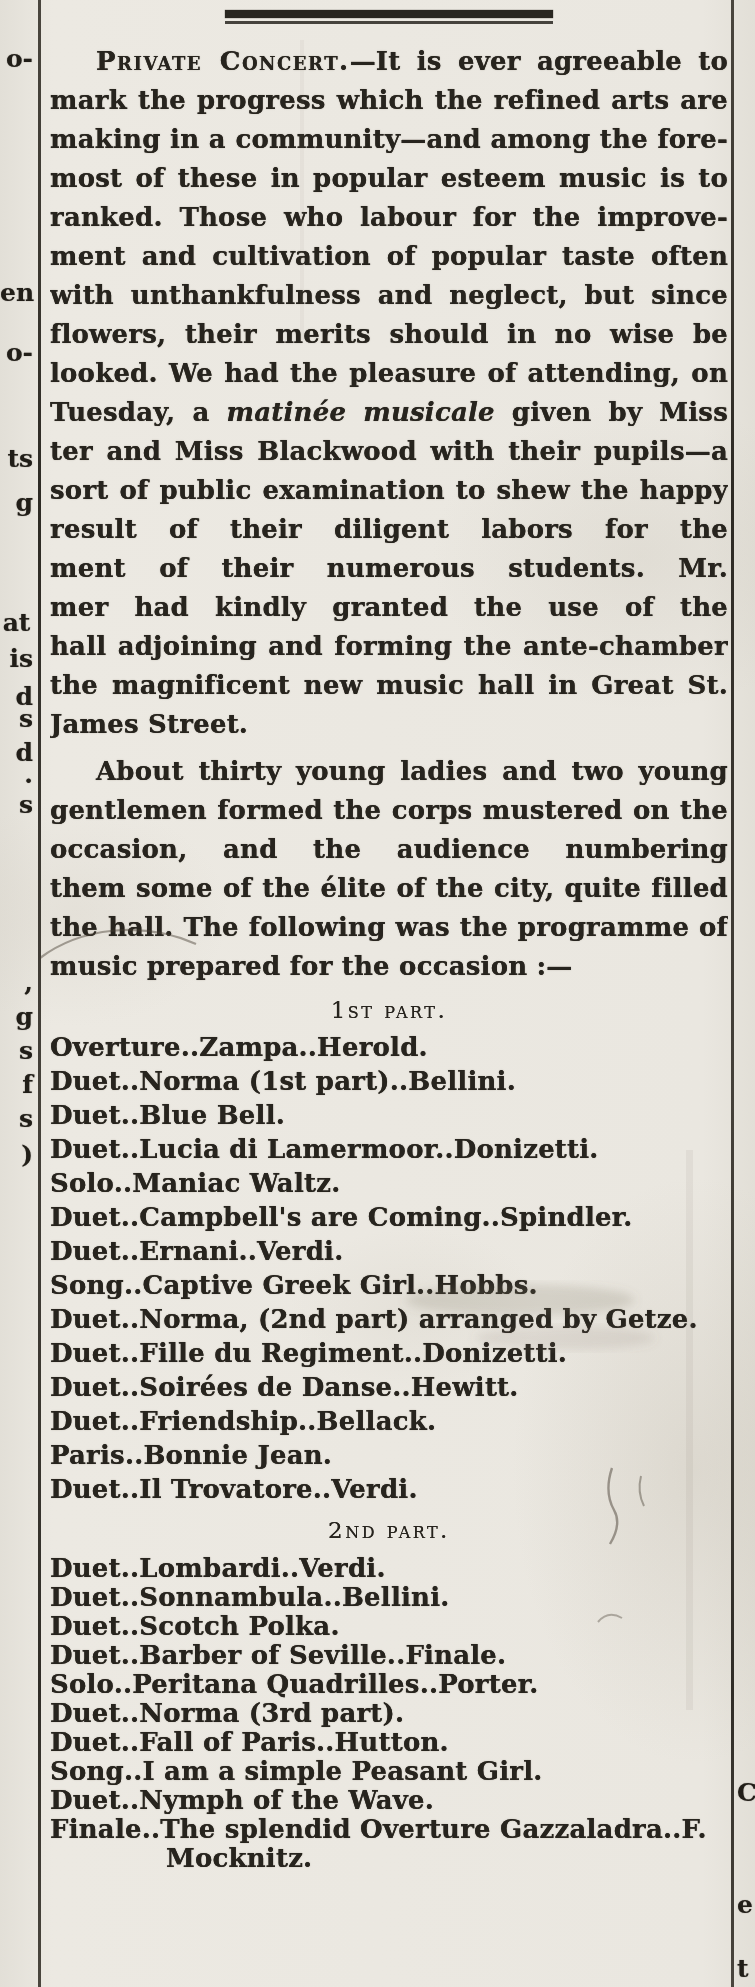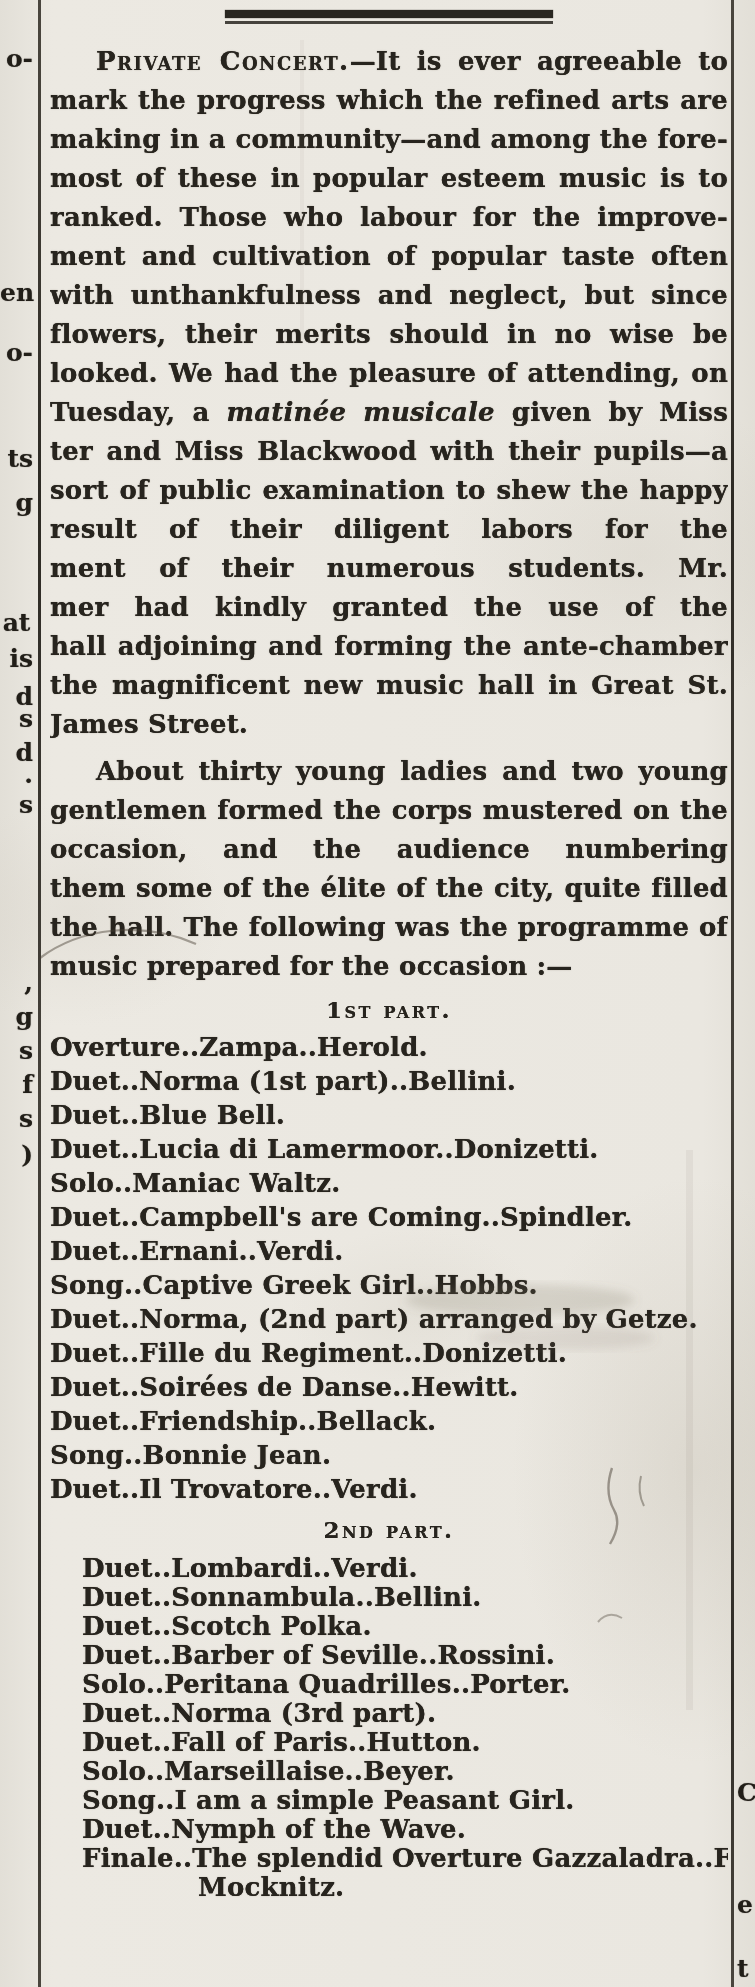--- a/index.html
+++ b/index.html
@@ -30,26 +30,26 @@
   .para{font-size:26px;line-height:39px;font-weight:700;letter-spacing:.2px;}
   .p1{margin-top:18px;}
   .p2{margin-top:8px;}
   .line{height:39px;overflow:hidden;text-align:justify;text-align-last:justify;
     text-shadow:0 0 .6px rgba(36,30,24,.85),0 0 1.6px rgba(70,60,46,.3);}
   .line.first{padding-left:46px;}
   .line.last{text-align-last:left;}
   .small-caps{font-variant:small-caps;letter-spacing:1.5px;}
   .ital{font-style:italic;}
   .part-heading{margin-top:8px;height:32px;line-height:32px;text-align:center;
-    font-size:23px;font-weight:700;font-variant:small-caps;letter-spacing:2.5px;
+    font-size:23px;font-weight:400;font-variant:small-caps;letter-spacing:2.5px;
     text-shadow:0 0 .6px rgba(36,30,24,.85);}
   .part-heading.h2{}
   .prog{font-size:26px;font-weight:700;letter-spacing:.2px;}
   .prog1{margin-top:4px;}
-  .prog2{margin-top:8px;margin-left:32px;}
+  .prog2{margin-top:8px;}
   .prog1 .prog-item{height:34px;line-height:34px;}
   .prog2 .prog-item{height:29px;line-height:29px;}
   .prog-item{overflow:hidden;white-space:nowrap;
     text-shadow:0 0 .6px rgba(36,30,24,.85),0 0 1.6px rgba(70,60,46,.3);}
   .prog-item.indent{padding-left:116px;}
   .artifacts{position:absolute;left:0;top:0;pointer-events:none;}
 </style>
 </head>
 <body>
 
@@ -125,34 +125,33 @@
         <div class="prog-item">Duet..Blue Bell.</div>
         <div class="prog-item">Duet..Lucia di Lamermoor..Donizetti.</div>
         <div class="prog-item">Solo..Maniac Waltz.</div>
         <div class="prog-item">Duet..Campbell's are Coming..Spindler.</div>
         <div class="prog-item">Duet..Ernani..Verdi.</div>
         <div class="prog-item">Song..Captive Greek Girl..Hobbs.</div>
         <div class="prog-item">Duet..Norma, (2nd part) arranged by Getze.</div>
         <div class="prog-item">Duet..Fille du Regiment..Donizetti.</div>
         <div class="prog-item">Duet..Soirées de Danse..Hewitt.</div>
         <div class="prog-item">Duet..Friendship..Bellack.</div>
-        <div class="prog-item">Song..Bonnie Jean.</div>
+        <div class="prog-item">Paris..Bonnie Jean.</div>
         <div class="prog-item">Duet..Il Trovatore..Verdi.</div>
       </div>
 
     <div class="part-heading h2">2nd part.</div>
     <div class="prog prog2" id="prog2">
         <div class="prog-item">Duet..Lombardi..Verdi.</div>
         <div class="prog-item">Duet..Sonnambula..Bellini.</div>
         <div class="prog-item">Duet..Scotch Polka.</div>
-        <div class="prog-item">Duet..Barber of Seville..Rossini.</div>
+        <div class="prog-item">Duet..Barber of Seville..Finale.</div>
         <div class="prog-item">Solo..Peritana Quadrilles..Porter.</div>
         <div class="prog-item">Duet..Norma (3rd part).</div>
         <div class="prog-item">Duet..Fall of Paris..Hutton.</div>
-        <div class="prog-item">Solo..Marseillaise..Beyer.</div>
         <div class="prog-item">Song..I am a simple Peasant Girl.</div>
         <div class="prog-item">Duet..Nymph of the Wave.</div>
         <div class="prog-item">Finale..The splendid Overture Gazzaladra..F.</div>
         <div class="prog-item indent">Mocknitz.</div>
       </div>
   </div>
 
   <svg class="artifacts" width="755" height="1987" viewBox="0 0 755 1987">
     <defs>
         <filter id="blur4">

